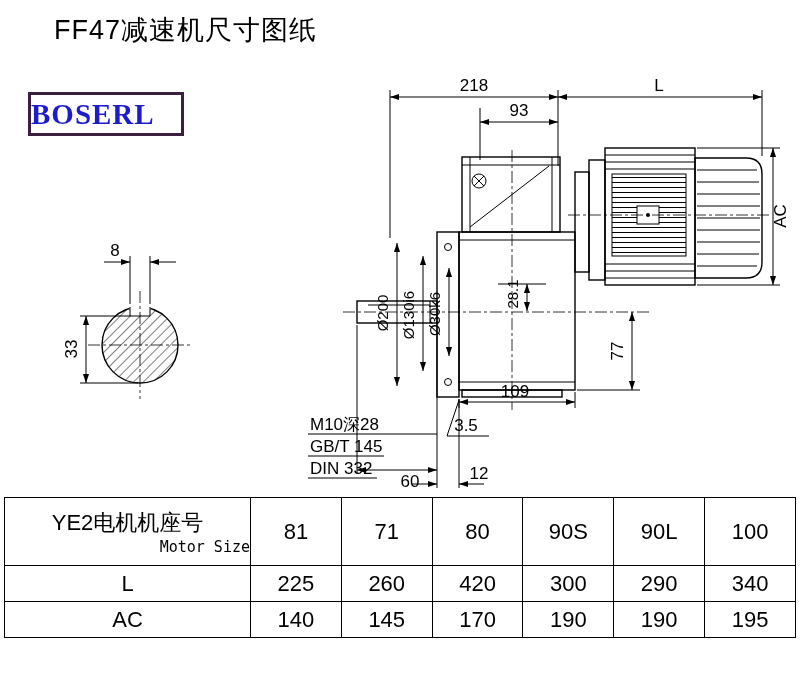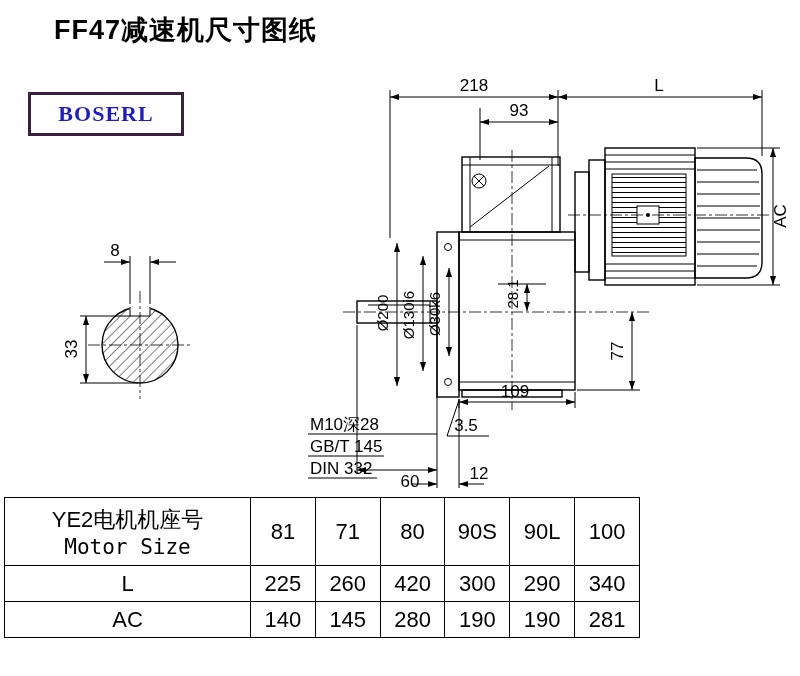--- a/index.html
+++ b/index.html
@@ -1,33 +1,33 @@
 <!DOCTYPE html>
 <html><head>
 <meta charset="utf-8">
 <style>
   html,body{margin:0;padding:0;background:#fff;}
   .page{position:relative;width:800px;height:676px;background:#fff;overflow:hidden;
         font-family:"Liberation Sans",sans-serif;color:#000;}
-  .title{position:absolute;left:54px;top:12px;font-size:27px;font-weight:bold;letter-spacing:1px;}
+  .title{position:absolute;left:54px;top:12px;font-size:27px;font-weight:normal;letter-spacing:1px;}
   .logo{position:absolute;left:28px;top:92px;width:150px;height:38px;border:3px solid #3a1f3e;
-        display:flex;align-items:center;justify-content:center;background:#fff;
-        font-family:"Liberation Serif",serif;font-weight:bold;font-size:22px;color:#1c1ccd;letter-spacing:1px;}
+        display:flex;align-items:center;background:#fff;
+        font-family:"Liberation Serif",serif;font-weight:bold;font-size:29px;color:#1c1ccd;letter-spacing:1px;}
   svg.drawing{position:absolute;left:0;top:0;}
   svg .t{fill:#000;stroke:none;font-family:"Liberation Sans",sans-serif;font-size:17px;}
   svg .ts{fill:#000;stroke:none;font-family:"Liberation Sans",sans-serif;font-size:15px;}
   svg .cl{stroke-dasharray:12 3 3 3;stroke-width:0.8;}
   svg .dim{stroke-width:1;}
   svg .out{stroke-width:1.4;}
-  table.dim{position:absolute;left:4px;top:497px;width:636px;border-collapse:collapse;
+  table.dim{position:absolute;left:4px;top:497px;width:792px;border-collapse:collapse;
         table-layout:fixed;text-align:center;font-size:22px;}
   table.dim td{border:1px solid #000;padding:0;vertical-align:middle;}
   table.dim tr{height:36px;}
   table.dim tr.hdr{height:68px;}
-  .mono{font-family:"DejaVu Sans Mono",monospace;font-size:21px;}
+  .mono{font-family:"DejaVu Sans Mono",monospace;font-size:15px;text-align:right;}
 </style>
 </head>
 <body>
 
 <div class="page">
 
   <div class="title">FF47减速机尺寸图纸</div>
   <div class="logo" style="border-color: rgb(58, 31, 62); color: rgb(28, 28, 205);">
     <span>BOSERL</span>
   </div>
@@ -220,21 +220,21 @@
         <td>260</td>
         <td>420</td>
         <td>300</td>
         <td>290</td>
         <td>340</td>
       </tr>
       <tr>
         <td>AC</td>
         <td>140</td>
         <td>145</td>
-        <td>280</td>
+        <td>170</td>
         <td>190</td>
         <td>190</td>
-        <td>281</td>
+        <td>195</td>
       </tr>
     </tbody>
   </table>
 
 </div>
 
 </body></html>

